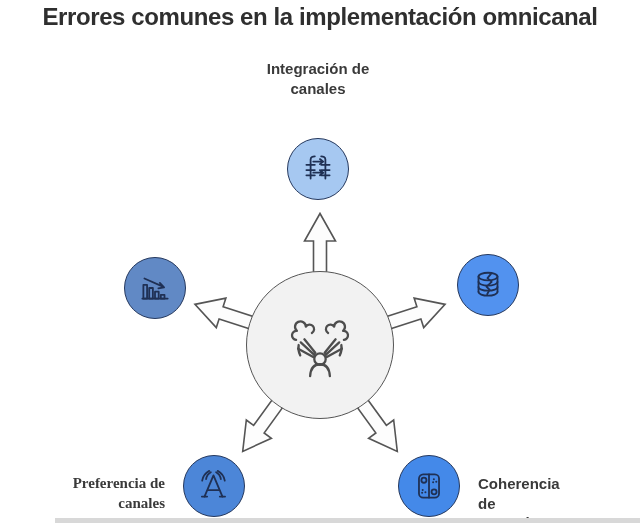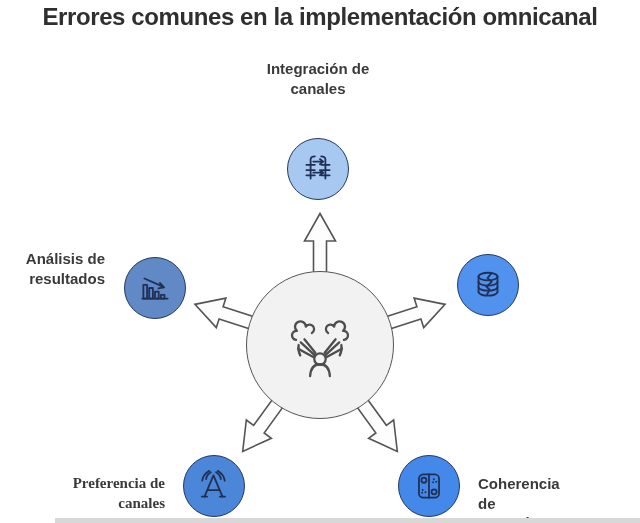--- a/index.html
+++ b/index.html
@@ -133,22 +133,20 @@
       <circle class="dot" cx="11.5" cy="24.5" r="0.95"></circle>
       <circle class="dot" cx="22.6" cy="11.6" r="0.95"></circle>
       <circle class="dot" cx="24.9" cy="13.9" r="0.95"></circle>
       <circle class="dot" cx="21.9" cy="14.4" r="0.95"></circle>
       <circle cx="22.8" cy="23.5" r="2.4"></circle>
     </svg>
   </div>
 
   <div class="label label-top">Integración de
 canales</div>
-  <div class="label label-left">Análisis de
-resultados</div>
   <div class="label label-bl">Preferencia de
 canales</div>
   <div class="label label-br">Coherencia de
 mensajes</div>
 
   <div class="bottom-bar"></div>
 
 </div>
 
 </body></html>

